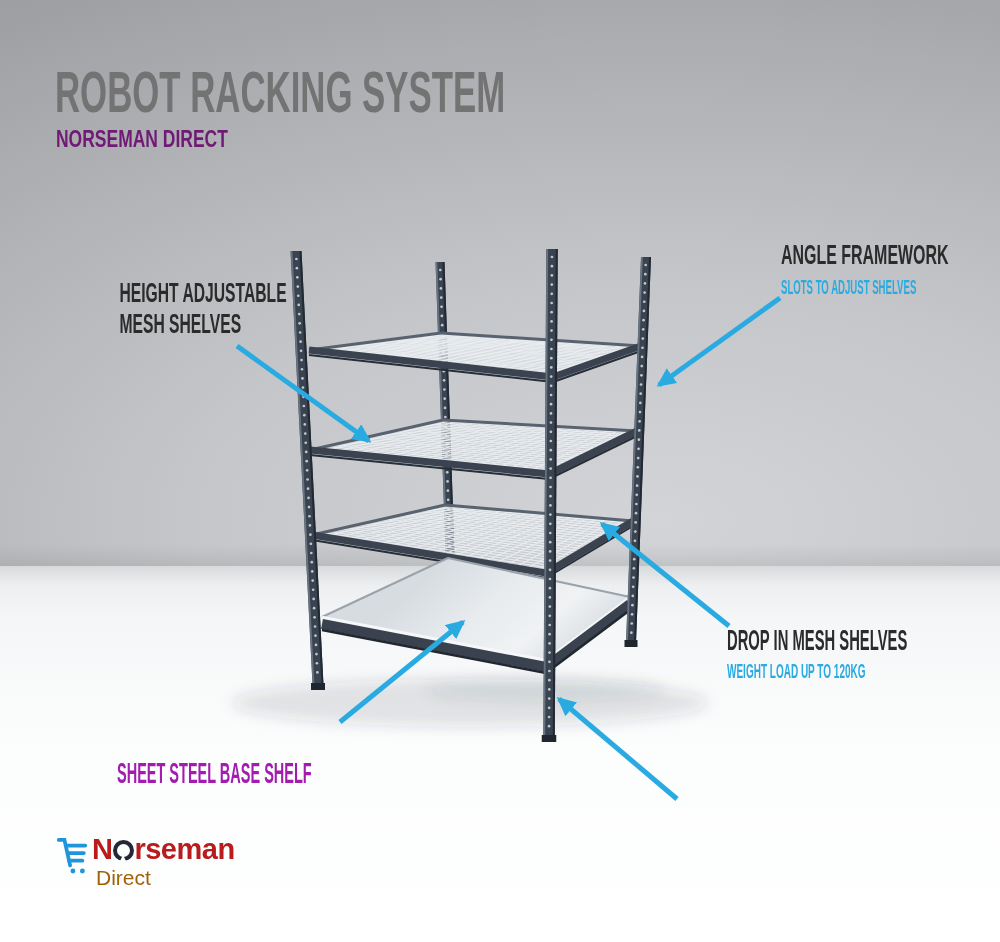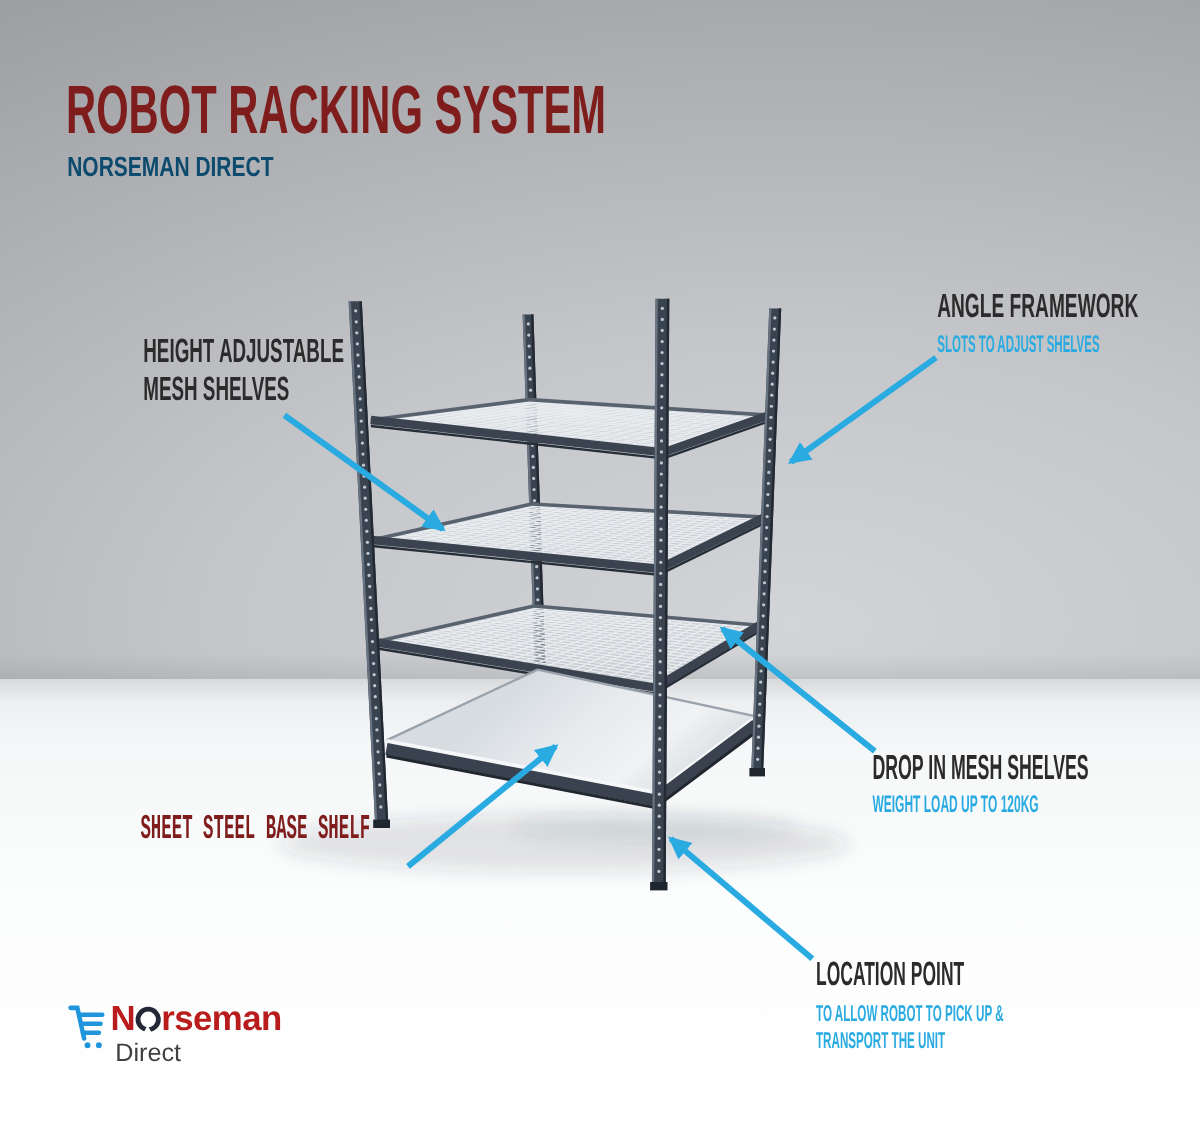--- a/index.html
+++ b/index.html
@@ -12,54 +12,54 @@
   .floor{position:absolute;left:0;top:566px;width:1000px;height:376px;
         background:linear-gradient(180deg,#e9ebec 0%,#f5f6f7 14%,#fcfdfd 50%,#ffffff 100%);}
   .floor::before{content:"";position:absolute;left:0;right:0;top:0;height:20px;
         background:linear-gradient(180deg,rgba(60,65,72,0.10),rgba(60,65,72,0));}
   svg.rack{position:absolute;left:0;top:0;width:1000px;height:942px;}
 
   .cond{display:block;font-weight:bold;white-space:nowrap;line-height:1;}
   .l{transform-origin:0 50%;}
   .r{transform-origin:100% 50%;}
 
-  .h-title{position:absolute;left:55px;top:64px;color:#7f1d1d;}
+  .h-title{position:absolute;left:55px;top:64px;color:#737373;}
   .h-title .cond{font-size:57px;transform:scaleX(0.61);}
-  .h-sub{position:absolute;left:56px;top:128px;color:#0c4a6e;}
+  .h-sub{position:absolute;left:56px;top:128px;color:#701a75;}
   .h-sub .cond{font-size:23px;transform:scaleX(0.76);}
 
   .c-left{position:absolute;left:27px;top:277px;width:210px;color:#2b2b2b;}
   .c-left .cond{font-size:28px;line-height:31px;transform:scaleX(0.56);}
 
   .c-angle{position:absolute;left:781px;top:240px;color:#2b2b2b;}
   .c-angle .t{font-size:28px;line-height:30px;transform:scaleX(0.57);}
   .c-angle .s{font-size:20px;line-height:22px;margin-top:6px;color:#29abe2;transform:scaleX(0.48);}
 
   .c-drop{position:absolute;left:727px;top:624px;color:#2b2b2b;}
   .c-drop .t{font-size:29px;line-height:32px;transform:scaleX(0.51);}
   .c-drop .s{font-size:20px;line-height:22px;margin-top:4px;color:#29abe2;transform:scaleX(0.50);}
 
-  .c-sheet{position:absolute;left:117px;top:676px;color:#7f1d1d;font-family:Liberation Mono, monospace;}
+  .c-sheet{position:absolute;left:117px;top:759px;color:#a21caf;}
   .c-sheet .t{font-size:29px;transform:scaleX(0.50);}
 
   .c-loc{position:absolute;left:680px;top:797px;color:#2b2b2b;}
   .c-loc .t{font-size:28px;line-height:30px;transform:scaleX(0.52);}
   .c-loc .s{font-size:19px;line-height:22px;color:#29abe2;transform:scaleX(0.51);}
   .c-loc .s1{margin-top:8px;}
 
   .logo{position:absolute;left:55px;top:833px;}
   .logo-cart{position:absolute;left:0;top:3px;}
   .logo-brand{position:absolute;left:37px;top:0;font-size:29px;font-weight:bold;
               color:#b91c1c;letter-spacing:-0.5px;white-space:nowrap;}
   .logo-o{display:inline-block;position:relative;width:13px;height:13px;
           border:4.5px solid #242836;border-radius:50%;top:1.5px;margin:0 0.5px;}
   .logo-o::after{content:"";position:absolute;left:50%;bottom:-6px;transform:translateX(-50%);
           width:0;height:0;border-left:4px solid transparent;border-right:4px solid transparent;
           border-bottom:8px solid #ffffff;}
-  .logo-direct{position:absolute;left:41px;top:33px;font-size:21px;color:#404040;}
+  .logo-direct{position:absolute;left:41px;top:33px;font-size:21px;color:#a16207;}
 </style>
 </head>
 <body>
 
 <div class="stage">
   <div class="wall"></div>
   <div class="floor"></div>
 
   <svg class="rack" id="rack" viewBox="0 0 1000 942">
     <defs>
@@ -463,25 +463,20 @@
 
   <div class="c-drop">
     <span class="cond l t">DROP IN MESH SHELVES</span>
     <span class="cond l s">WEIGHT LOAD UP TO 120KG</span>
   </div>
 
   <div class="c-sheet">
     <span class="cond l t">SHEET STEEL BASE SHELF</span>
   </div>
 
-  <div class="c-loc">
-    <span class="cond l t">LOCATION POINT</span>
-    <span class="cond l s s1">TO ALLOW ROBOT TO PICK UP &amp;</span>
-    <span class="cond l s">TRANSPORT THE UNIT</span>
-  </div>
 
   <div class="logo">
     <svg class="logo-cart" width="34" height="38" viewBox="0 0 36 40">
       <g stroke="#1f96dc" fill="none" stroke-width="4" stroke-linecap="round">
         <path d="M4 4 L10 4 L16 31"></path>
         <path d="M12 10 H32"></path>
         <path d="M13.5 18 H30.5"></path>
         <path d="M15 26 H29"></path>
       </g>
       <circle cx="19" cy="37" r="2.6" fill="#1f96dc"></circle>

